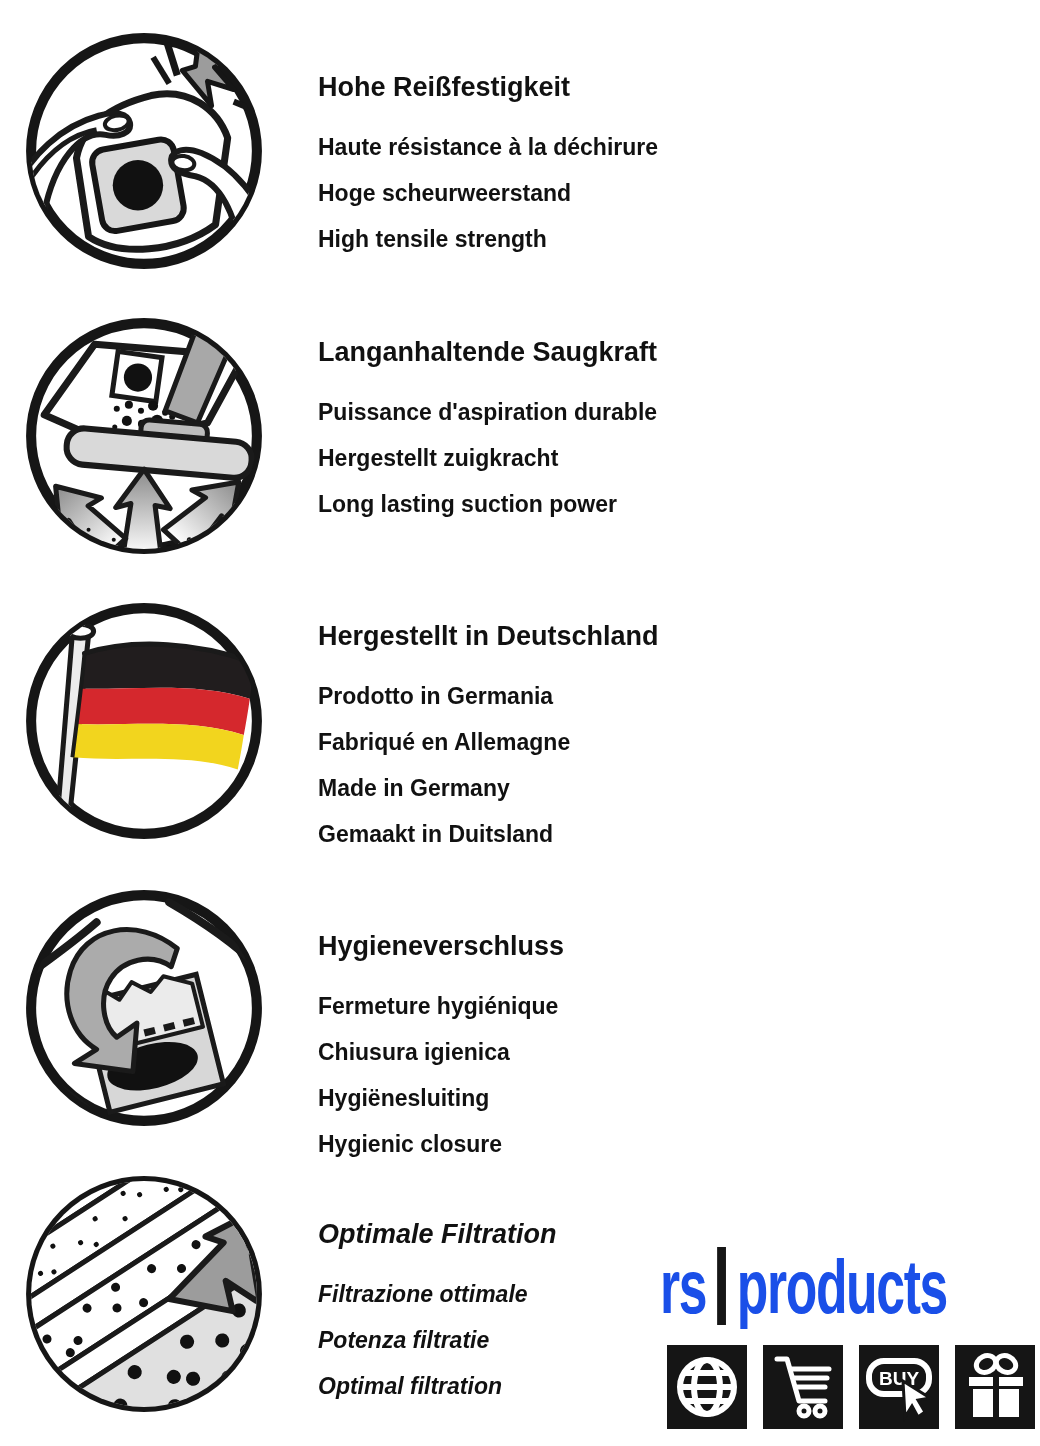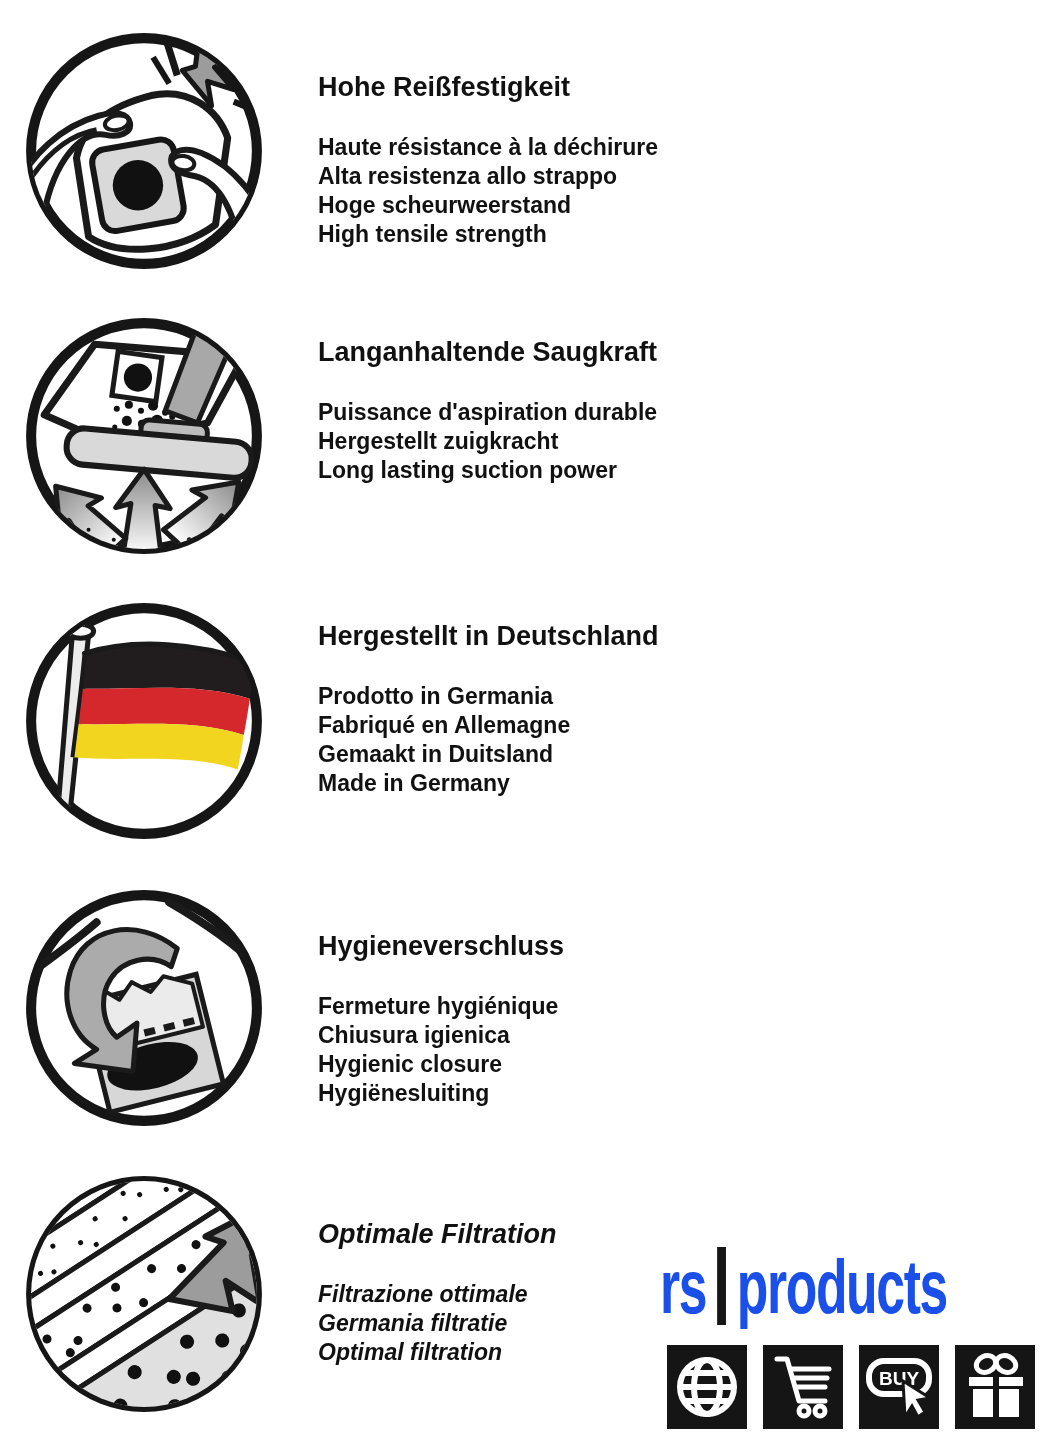--- a/index.html
+++ b/index.html
@@ -4,21 +4,21 @@
 <style>
   html,body{margin:0;padding:0;}
   body{
     width:1040px;height:1446px;position:relative;overflow:hidden;
     background:#ffffff;font-family:"Liberation Sans",sans-serif;color:#111;
   }
   .section{position:absolute;left:18px;width:1010px;}
   .icon{position:absolute;left:0;top:0;width:252px;height:252px;}
   .text{position:absolute;left:300px;}
   .heading{margin:0 0 31px 0;font-size:27px;font-weight:bold;line-height:29px;}
-  .line{font-size:23px;font-weight:bold;line-height:29px;white-space:nowrap;}
+  .line{font-size:23px;font-weight:bold;line-height:29px;white-space:nowrap;margin-top:17px;}
   .s1{top:25px;}  .s1 .text{top:48px;}
   .s2{top:310px;} .s2 .text{top:28px;}
   .s3{top:595px;} .s3 .text{top:27px;}
   .s4{top:882px;} .s4 .text{top:50px;}
   .s5{top:1168px;}.s5 .text{top:52px;font-style:italic;}
   .logo{
     position:absolute;left:660px;top:1240px;height:92px;
     display:flex;align-items:center;
     font-weight:bold;font-size:76px;letter-spacing:-2px;
     transform:scaleX(0.68);transform-origin:left center;white-space:nowrap;
@@ -58,21 +58,20 @@
       <path d="M180,10 L208,36 L195,42 L214,64 L188,56 L192,80 L163,45 L176,41 Z" fill="#9c9c9c" stroke="#161616" stroke-width="5" stroke-linejoin="round"></path>
       <path d="M148,18 L158,50" stroke="#161616" stroke-width="7"></path>
       <path d="M134,32 L150,58" stroke="#161616" stroke-width="6"></path>
       <path d="M220,52 L240,62" stroke="#161616" stroke-width="7"></path>
       <path d="M214,76 L238,86" stroke="#161616" stroke-width="6"></path>
     </g>
   </svg>
   <div class="text">
     <h2 class="heading">Hohe Reißfestigkeit</h2>
     <div class="line">Haute résistance à la déchirure</div>
-    <div class="line">Alta resistenza allo strappo</div>
     <div class="line">Hoge scheurweerstand</div>
     <div class="line">High tensile strength</div>
   </div>
 </div>
 
 <div class="section s2">
   <svg class="icon" viewBox="0 0 250 250">
     <defs>
       <clipPath id="c2">
           <circle cx="125" cy="125" r="112"></circle>
@@ -156,22 +155,22 @@
       <path d="M62,93 C116,94 178,86 230,103 C228,117 226,128 224,139 C172,122 112,130 58,128 C59,117 60,104 62,93 Z" fill="#d5282d"></path>
       <path d="M58,128 C112,130 172,122 224,139 C222,152 220,163 218,173 C166,156 108,166 54,161 C55,150 56,139 58,128 Z" fill="#f2d51e"></path>
       <path d="M66,58 C115,42 182,48 230,66" fill="none" stroke="#1a1a1a" stroke-width="5" stroke-linecap="round"></path>
       <path d="M66,58 C63,92 58,128 54,161" fill="none" stroke="#1a1a1a" stroke-width="4"></path>
     </g>
   </svg>
   <div class="text">
     <h2 class="heading">Hergestellt in Deutschland</h2>
     <div class="line">Prodotto in Germania</div>
     <div class="line">Fabriqué en Allemagne</div>
+    <div class="line">Made in Germany</div>
     <div class="line">Gemaakt in Duitsland</div>
-    <div class="line">Made in Germany</div>
   </div>
 </div>
 
 <div class="section s4">
   <svg class="icon" viewBox="0 0 250 250">
     <defs>
         <clipPath id="c4">
           <circle cx="125" cy="125" r="112"></circle>
         </clipPath>
       </defs>
@@ -187,22 +186,22 @@
         <path d="M82,110 L100,98 L112,110 L128,96 L144,110 L160,98 L186,112 L186,156 L82,156 Z" fill="#ebebeb" stroke="#1a1a1a" stroke-width="4" stroke-linejoin="round"></path>
         <path d="M88,148 L182,148" stroke="#1a1a1a" stroke-width="7" stroke-dasharray="11 9"></path>
       </g>
       <path d="M158,66 C118,34 66,44 52,88 C42,120 54,152 78,166 L56,180 L114,188 L118,140 L98,154 C84,142 80,114 92,96 C104,77 132,70 152,84 Z" fill="#ababab" stroke="#1a1a1a" stroke-width="5" stroke-linejoin="round"></path>
     </g>
   </svg>
   <div class="text">
     <h2 class="heading">Hygieneverschluss</h2>
     <div class="line">Fermeture hygiénique</div>
     <div class="line">Chiusura igienica</div>
+    <div class="line">Hygiënesluiting</div>
     <div class="line">Hygienic closure</div>
-    <div class="line">Hygiënesluiting</div>
   </div>
 </div>
 
 <div class="section s5">
   <svg class="icon" viewBox="0 0 250 250">
     <defs>
         <clipPath id="c5">
           <circle cx="125" cy="125" r="112"></circle>
         </clipPath>
       </defs>
@@ -265,21 +264,21 @@
             <circle cx="255" cy="195" r="7"></circle>
             <circle cx="210" cy="240" r="7"></circle>
         </g>
       </g>
       <path d="M150,130 L204,74 L186,68 L244,38 L248,98 L232,86 L240,134 L206,112 L213,142 Z" fill="#9c9c9c" stroke="#1a1a1a" stroke-width="6" stroke-linejoin="round"></path>
     </g>
   </svg>
   <div class="text">
     <h2 class="heading">Optimale Filtration</h2>
     <div class="line">Filtrazione ottimale</div>
-    <div class="line">Germania filtratie</div>
+    <div class="line">Potenza filtratie</div>
     <div class="line">Optimal filtration</div>
   </div>
 </div>
 
 <div class="logo">
   <span class="logo-text" style="color: rgb(26, 79, 232);">rs</span>
   <span class="logo-bar">|</span>
   <span class="logo-text" style="color: rgb(26, 79, 232);">products</span>
 </div>
 

